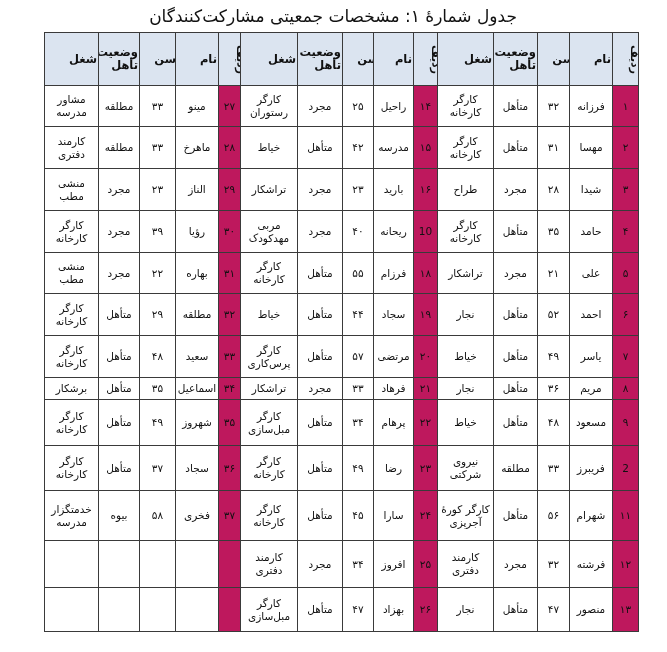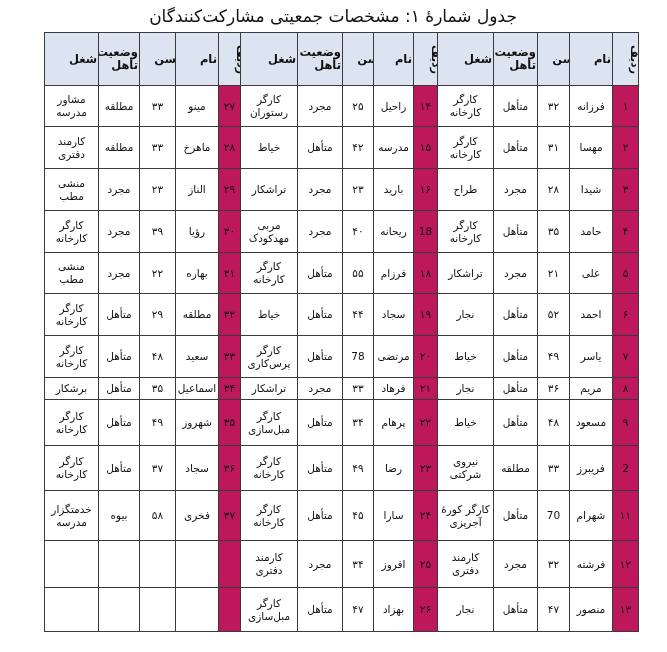--- a/index.html
+++ b/index.html
@@ -129,21 +129,21 @@
         <td class="ml">منشی
 مطب</td>
       </tr>
       <tr style="height: 42px;">
         <td class="rownum">۴</td>
         <td>حامد</td>
         <td>۳۵</td>
         <td>متأهل</td>
         <td class="ml">کارگر
 کارخانه</td>
-        <td class="rownum">18</td>
+        <td class="rownum">10</td>
         <td>ریحانه</td>
         <td>۴۰</td>
         <td>مجرد</td>
         <td class="ml">مربی
 مهدکودک</td>
         <td class="rownum">۳۰</td>
         <td>رؤیا</td>
         <td>۳۹</td>
         <td>مجرد</td>
         <td class="ml">کارگر
@@ -187,21 +187,21 @@
 کارخانه</td>
       </tr>
       <tr style="height: 42px;">
         <td class="rownum">۷</td>
         <td>یاسر</td>
         <td>۴۹</td>
         <td>متأهل</td>
         <td class="ml">خیاط</td>
         <td class="rownum">۲۰</td>
         <td>مرتضی</td>
-        <td>78</td>
+        <td>۵۷</td>
         <td>متأهل</td>
         <td class="ml">کارگر
 پرس‌کاری</td>
         <td class="rownum">۳۳</td>
         <td>سعید</td>
         <td>۴۸</td>
         <td>متأهل</td>
         <td class="ml">کارگر
 کارخانه</td>
       </tr>
@@ -257,21 +257,21 @@
         <td class="rownum">۳۶</td>
         <td>سجاد</td>
         <td>۳۷</td>
         <td>متأهل</td>
         <td class="ml">کارگر
 کارخانه</td>
       </tr>
       <tr style="height: 50px;">
         <td class="rownum">۱۱</td>
         <td>شهرام</td>
-        <td>70</td>
+        <td>۵۶</td>
         <td>متأهل</td>
         <td class="ml">کارگر کورۀ
 آجرپزی</td>
         <td class="rownum">۲۴</td>
         <td>سارا</td>
         <td>۴۵</td>
         <td>متأهل</td>
         <td class="ml">کارگر
 کارخانه</td>
         <td class="rownum">۳۷</td>

